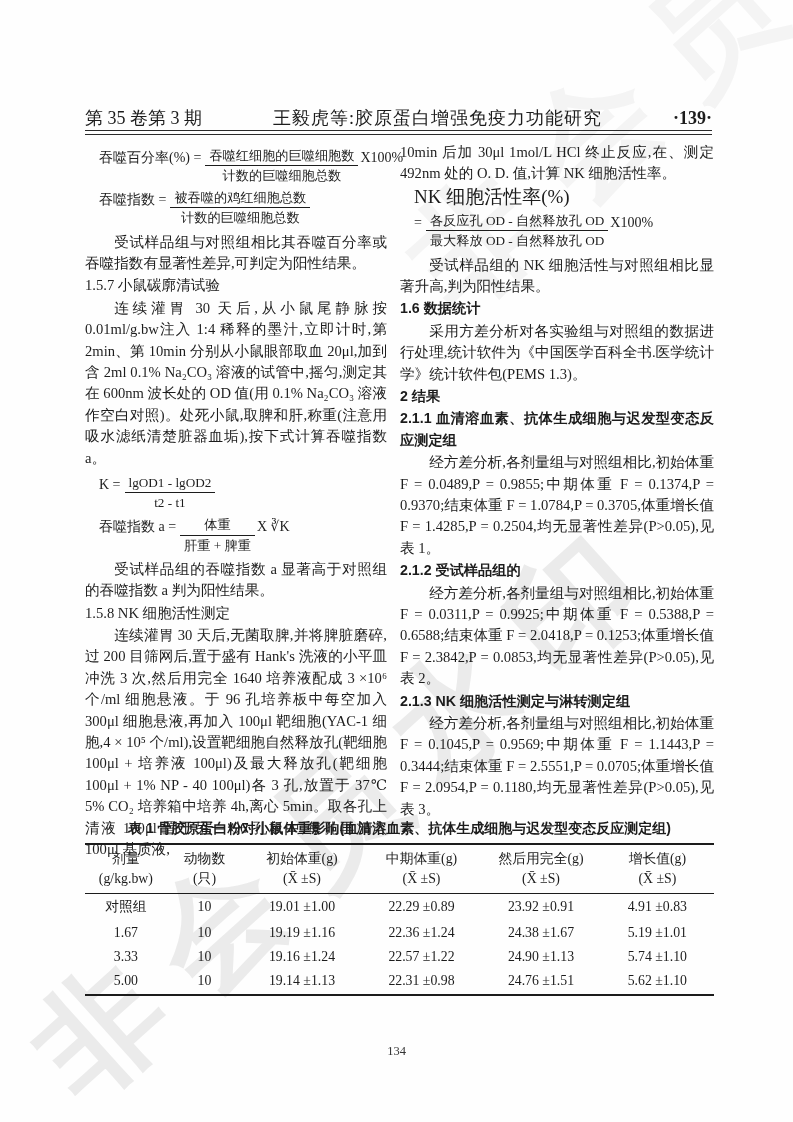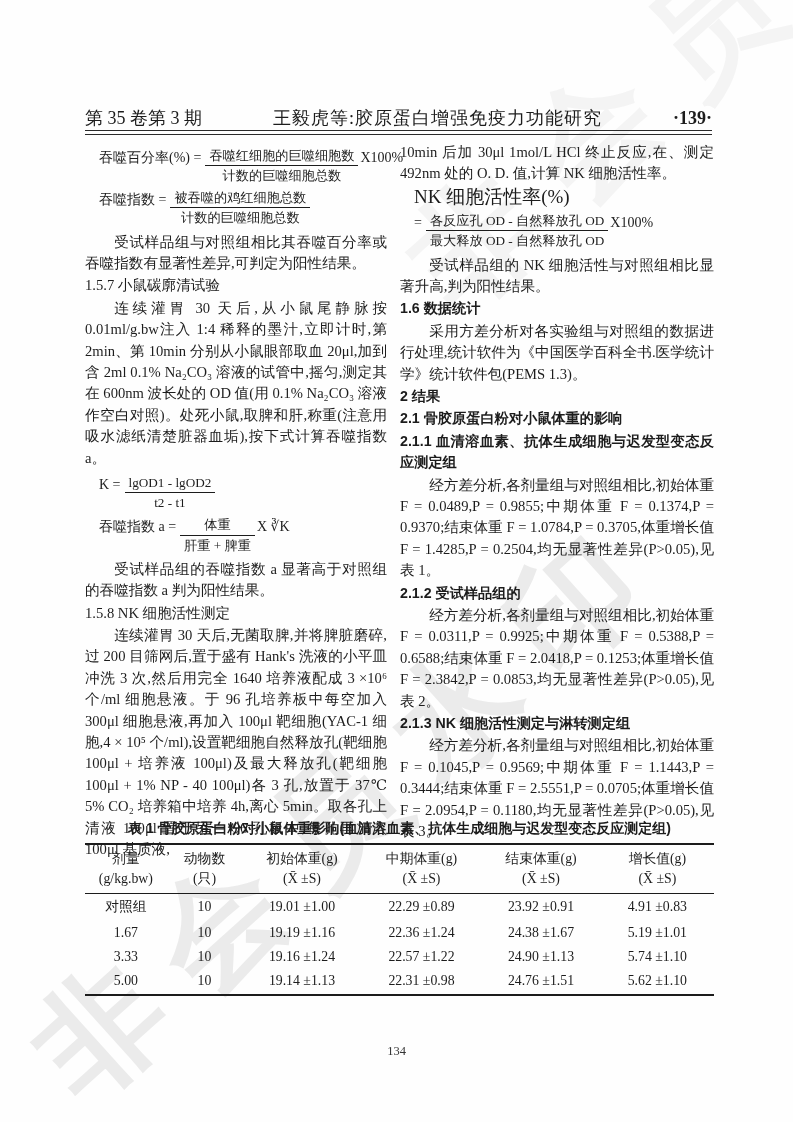--- a/index.html
+++ b/index.html
@@ -140,21 +140,20 @@
             <span class="frac">
               <span class="num">各反应孔 OD - 自然释放孔 OD</span>
               <span class="den">最大释放 OD - 自然释放孔 OD</span>
             </span>
             <span class="fsuffix">X100%</span>
           </div>
           <p class="para">受试样品组的 NK 细胞活性与对照组相比显著升高,判为阳性结果。</p>
           <div class="heading bold">1.6  数据统计</div>
           <p class="para">采用方差分析对各实验组与对照组的数据进行处理,统计软件为《中国医学百科全书.医学统计学》统计软件包(PEMS 1.3)。</p>
           <div class="heading bold">2  结果</div>
-          <div class="heading bold">2.1  骨胶原蛋白粉对小鼠体重的影响</div>
           <div class="heading bold">2.1.1  血清溶血素、抗体生成细胞与迟发型变态反应测定组</div>
           <p class="para">经方差分析,各剂量组与对照组相比,初始体重 F = 0.0489,P = 0.9855;中期体重 F = 0.1374,P = 0.9370;结束体重 F = 1.0784,P = 0.3705,体重增长值 F = 1.4285,P = 0.2504,均无显著性差异(P&gt;0.05),见表 1。</p>
           <div class="heading bold">2.1.2  受试样品组的</div>
           <p class="para">经方差分析,各剂量组与对照组相比,初始体重 F = 0.0311,P = 0.9925;中期体重 F = 0.5388,P = 0.6588;结束体重 F = 2.0418,P = 0.1253;体重增长值 F = 2.3842,P = 0.0853,均无显著性差异(P&gt;0.05),见表 2。</p>
           <div class="heading bold">2.1.3  NK 细胞活性测定与淋转测定组</div>
           <p class="para">经方差分析,各剂量组与对照组相比,初始体重 F = 0.1045,P = 0.9569;中期体重 F = 1.1443,P = 0.3444;结束体重 F = 2.5551,P = 0.0705;体重增长值 F = 2.0954,P = 0.1180,均无显著性差异(P&gt;0.05),见表 3。</p>
         </div>
     </div>
 
     <div class="table-block">
@@ -180,21 +179,21 @@
               </th>
               <th>
                 <span class="hc-l1">初始体重(g)</span>
                 <span class="hc-l2">(X̄ ±S)</span>
               </th>
               <th>
                 <span class="hc-l1">中期体重(g)</span>
                 <span class="hc-l2">(X̄ ±S)</span>
               </th>
               <th>
-                <span class="hc-l1">结束体重(g)</span>
+                <span class="hc-l1">然后用完全(g)</span>
                 <span class="hc-l2">(X̄ ±S)</span>
               </th>
               <th>
                 <span class="hc-l1">增长值(g)</span>
                 <span class="hc-l2">(X̄ ±S)</span>
               </th>
             </tr>
           </thead>
         <tbody id="t-body">
             <tr>

